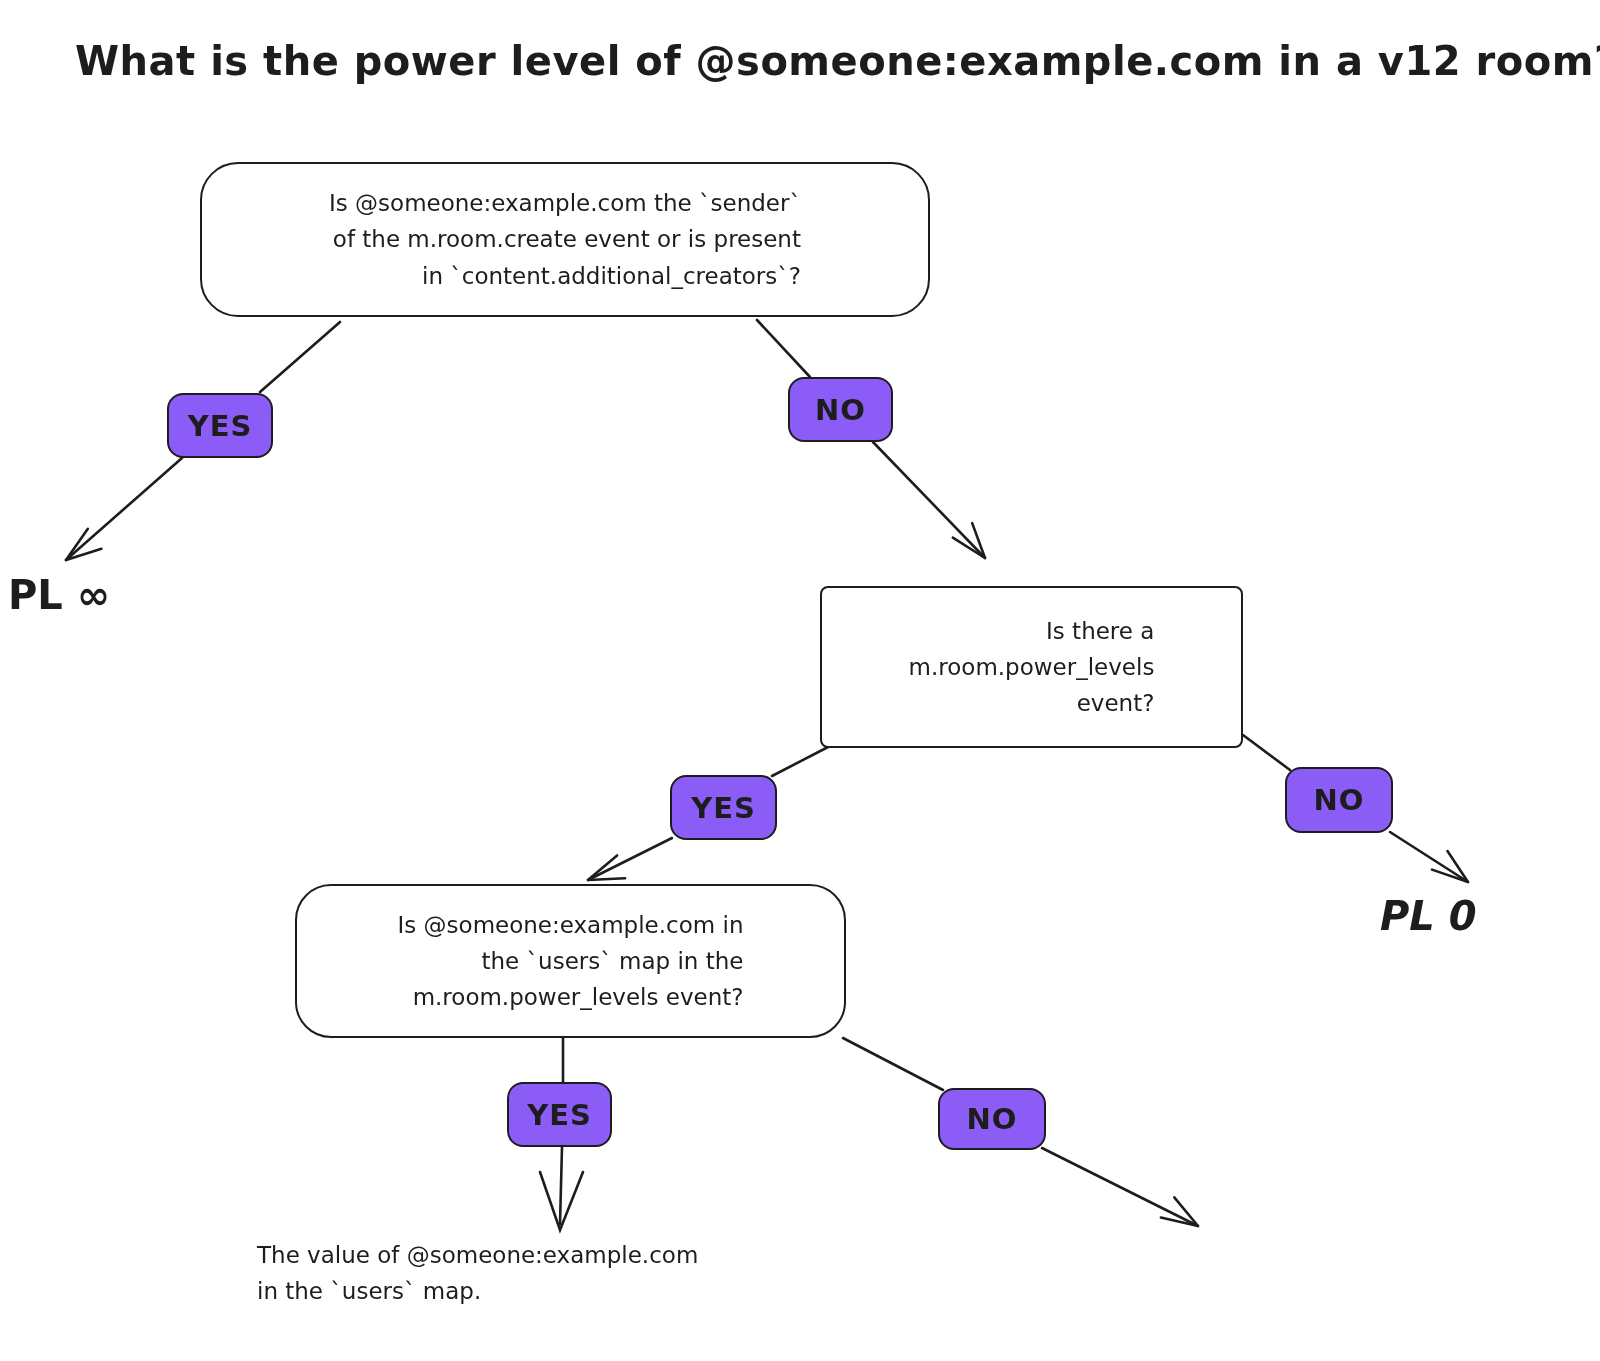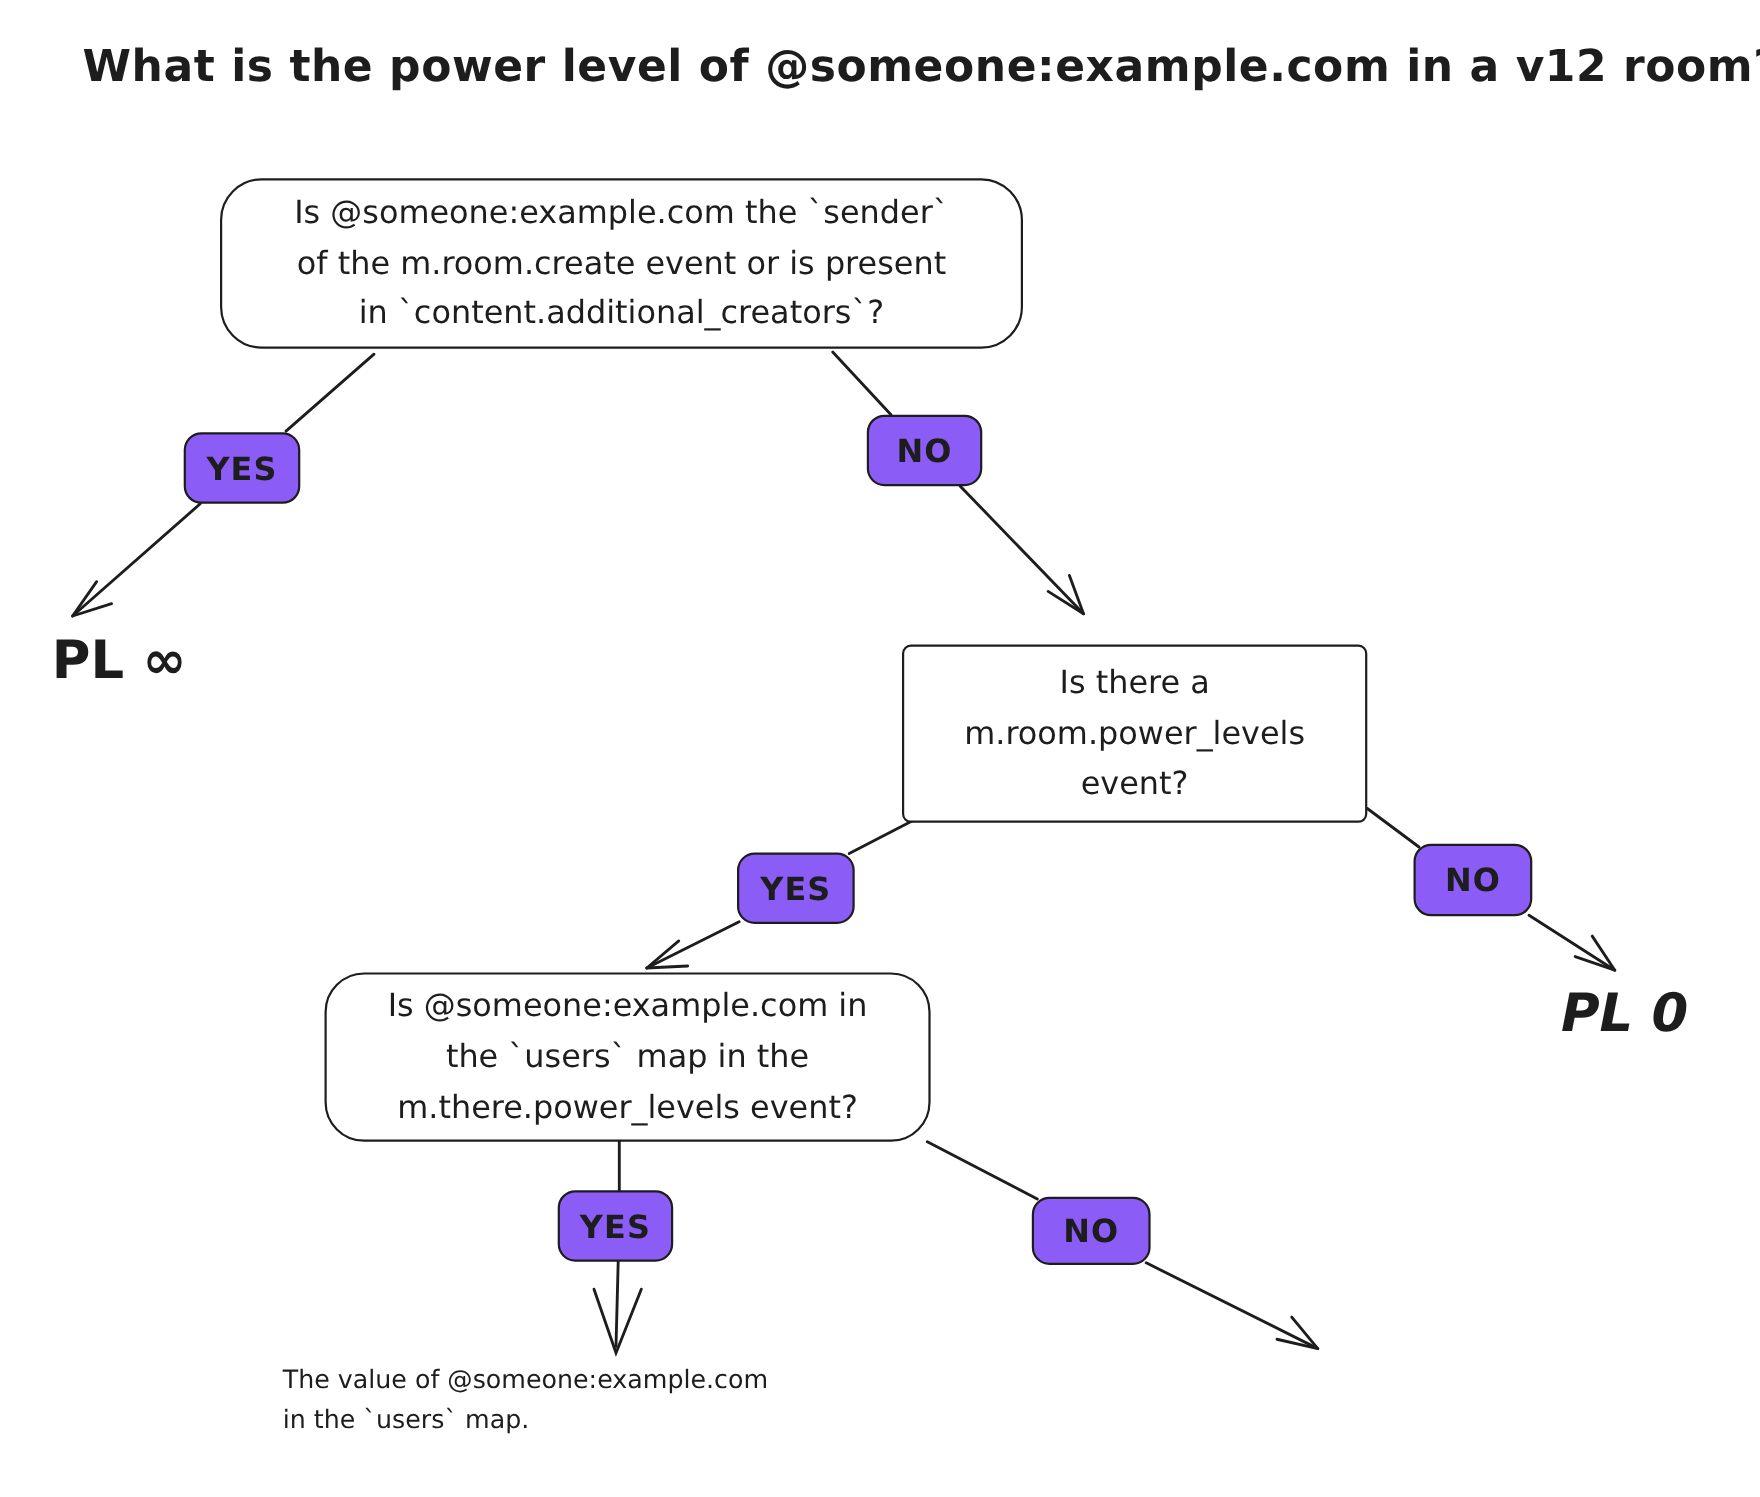--- a/index.html
+++ b/index.html
@@ -44,23 +44,24 @@
     border: 2.6px solid #1d1d1e;
     background: #ffffff;
     display: flex;
     align-items: center;
     justify-content: center;
     text-align: center;
     box-sizing: border-box;
   }
   .node-text {
     white-space: pre-line;
-    font-size: 29px;
+    font-size: 23px;
     line-height: 1.58;
     font-weight: 500;
+    text-align: right;
   }
   .edge-label {
     position: absolute;
     border: 2.4px solid #1d1d1e;
     border-radius: 16px;
     background: #8b5cf6;
     display: flex;
     align-items: center;
     justify-content: center;
     box-sizing: border-box;
@@ -70,24 +71,23 @@
   }
   .result {
     position: absolute;
     font-size: 23px;
     line-height: 1.55;
     white-space: pre-line;
     font-weight: 400;
   }
   .pl {
     position: absolute;
-    font-size: 48px;
+    font-size: 40px;
     font-weight: bold;
     white-space: nowrap;
-    margin-left: 39px;
   }
   #node-q1 { left: 200px; top: 162px; width: 730px; height: 155px; border-radius: 38px; }
   #node-q2 { left: 820px; top: 586px; width: 423px; height: 162px; border-radius: 8px; }
   #node-q3 { left: 295px; top: 884px; width: 551px; height: 154px; border-radius: 36px; }
 
   #label-yes1 { left: 167px; top: 393px; width: 106px; height: 65px; }
   #label-no1  { left: 788px; top: 377px; width: 105px; height: 65px; }
   #label-yes2 { left: 670px; top: 775px; width: 107px; height: 65px; }
   #label-no2  { left: 1285px; top: 767px; width: 108px; height: 66px; }
   #label-yes3 { left: 507px; top: 1082px; width: 105px; height: 65px; }
@@ -140,21 +140,21 @@
 
   <div class="node" id="node-q2">
     <div class="node-text">Is there a
 m.room.power_levels
 event?</div>
   </div>
 
   <div class="node" id="node-q3">
     <div class="node-text">Is @someone:example.com in
 the `users` map in the
-m.there.power_levels event?</div>
+m.room.power_levels event?</div>
   </div>
 
   <div class="edge-label" id="label-yes1">YES</div>
   <div class="edge-label" id="label-no1">NO</div>
   <div class="edge-label" id="label-yes2">YES</div>
   <div class="edge-label" id="label-no2">NO</div>
   <div class="edge-label" id="label-yes3">YES</div>
   <div class="edge-label" id="label-no3">NO</div>
 
   <div class="pl" id="result-pl-infinity">PL ∞</div>

